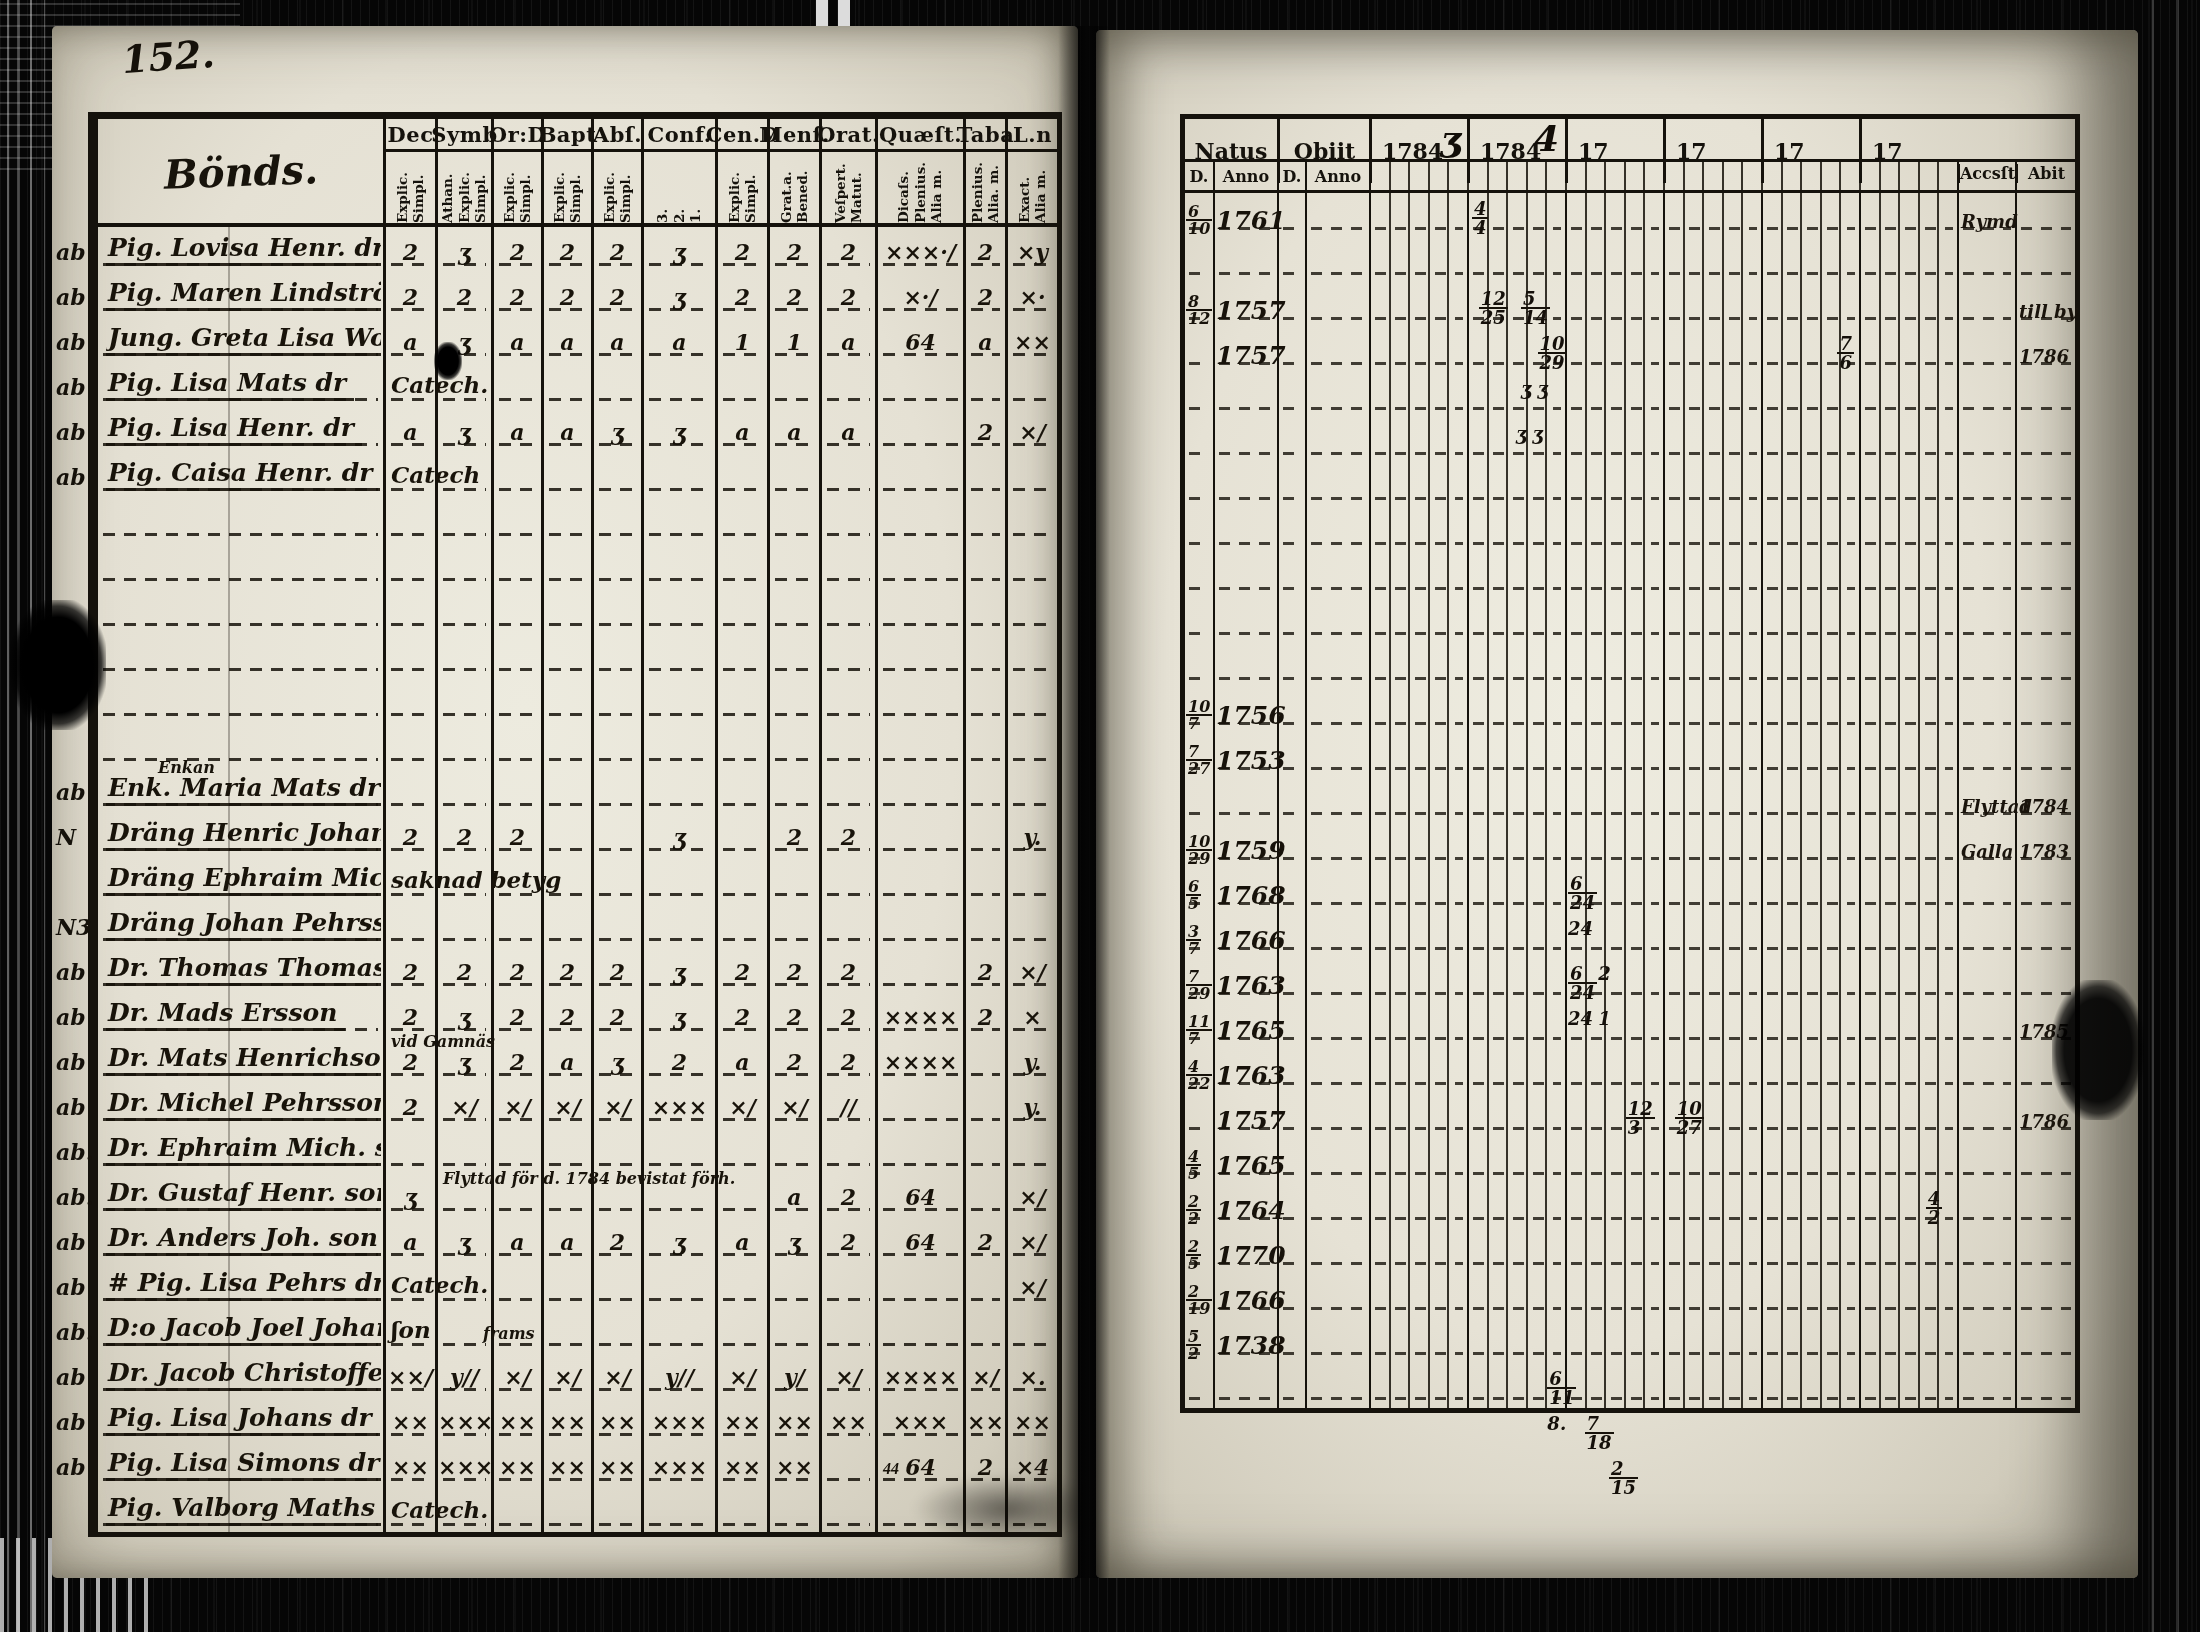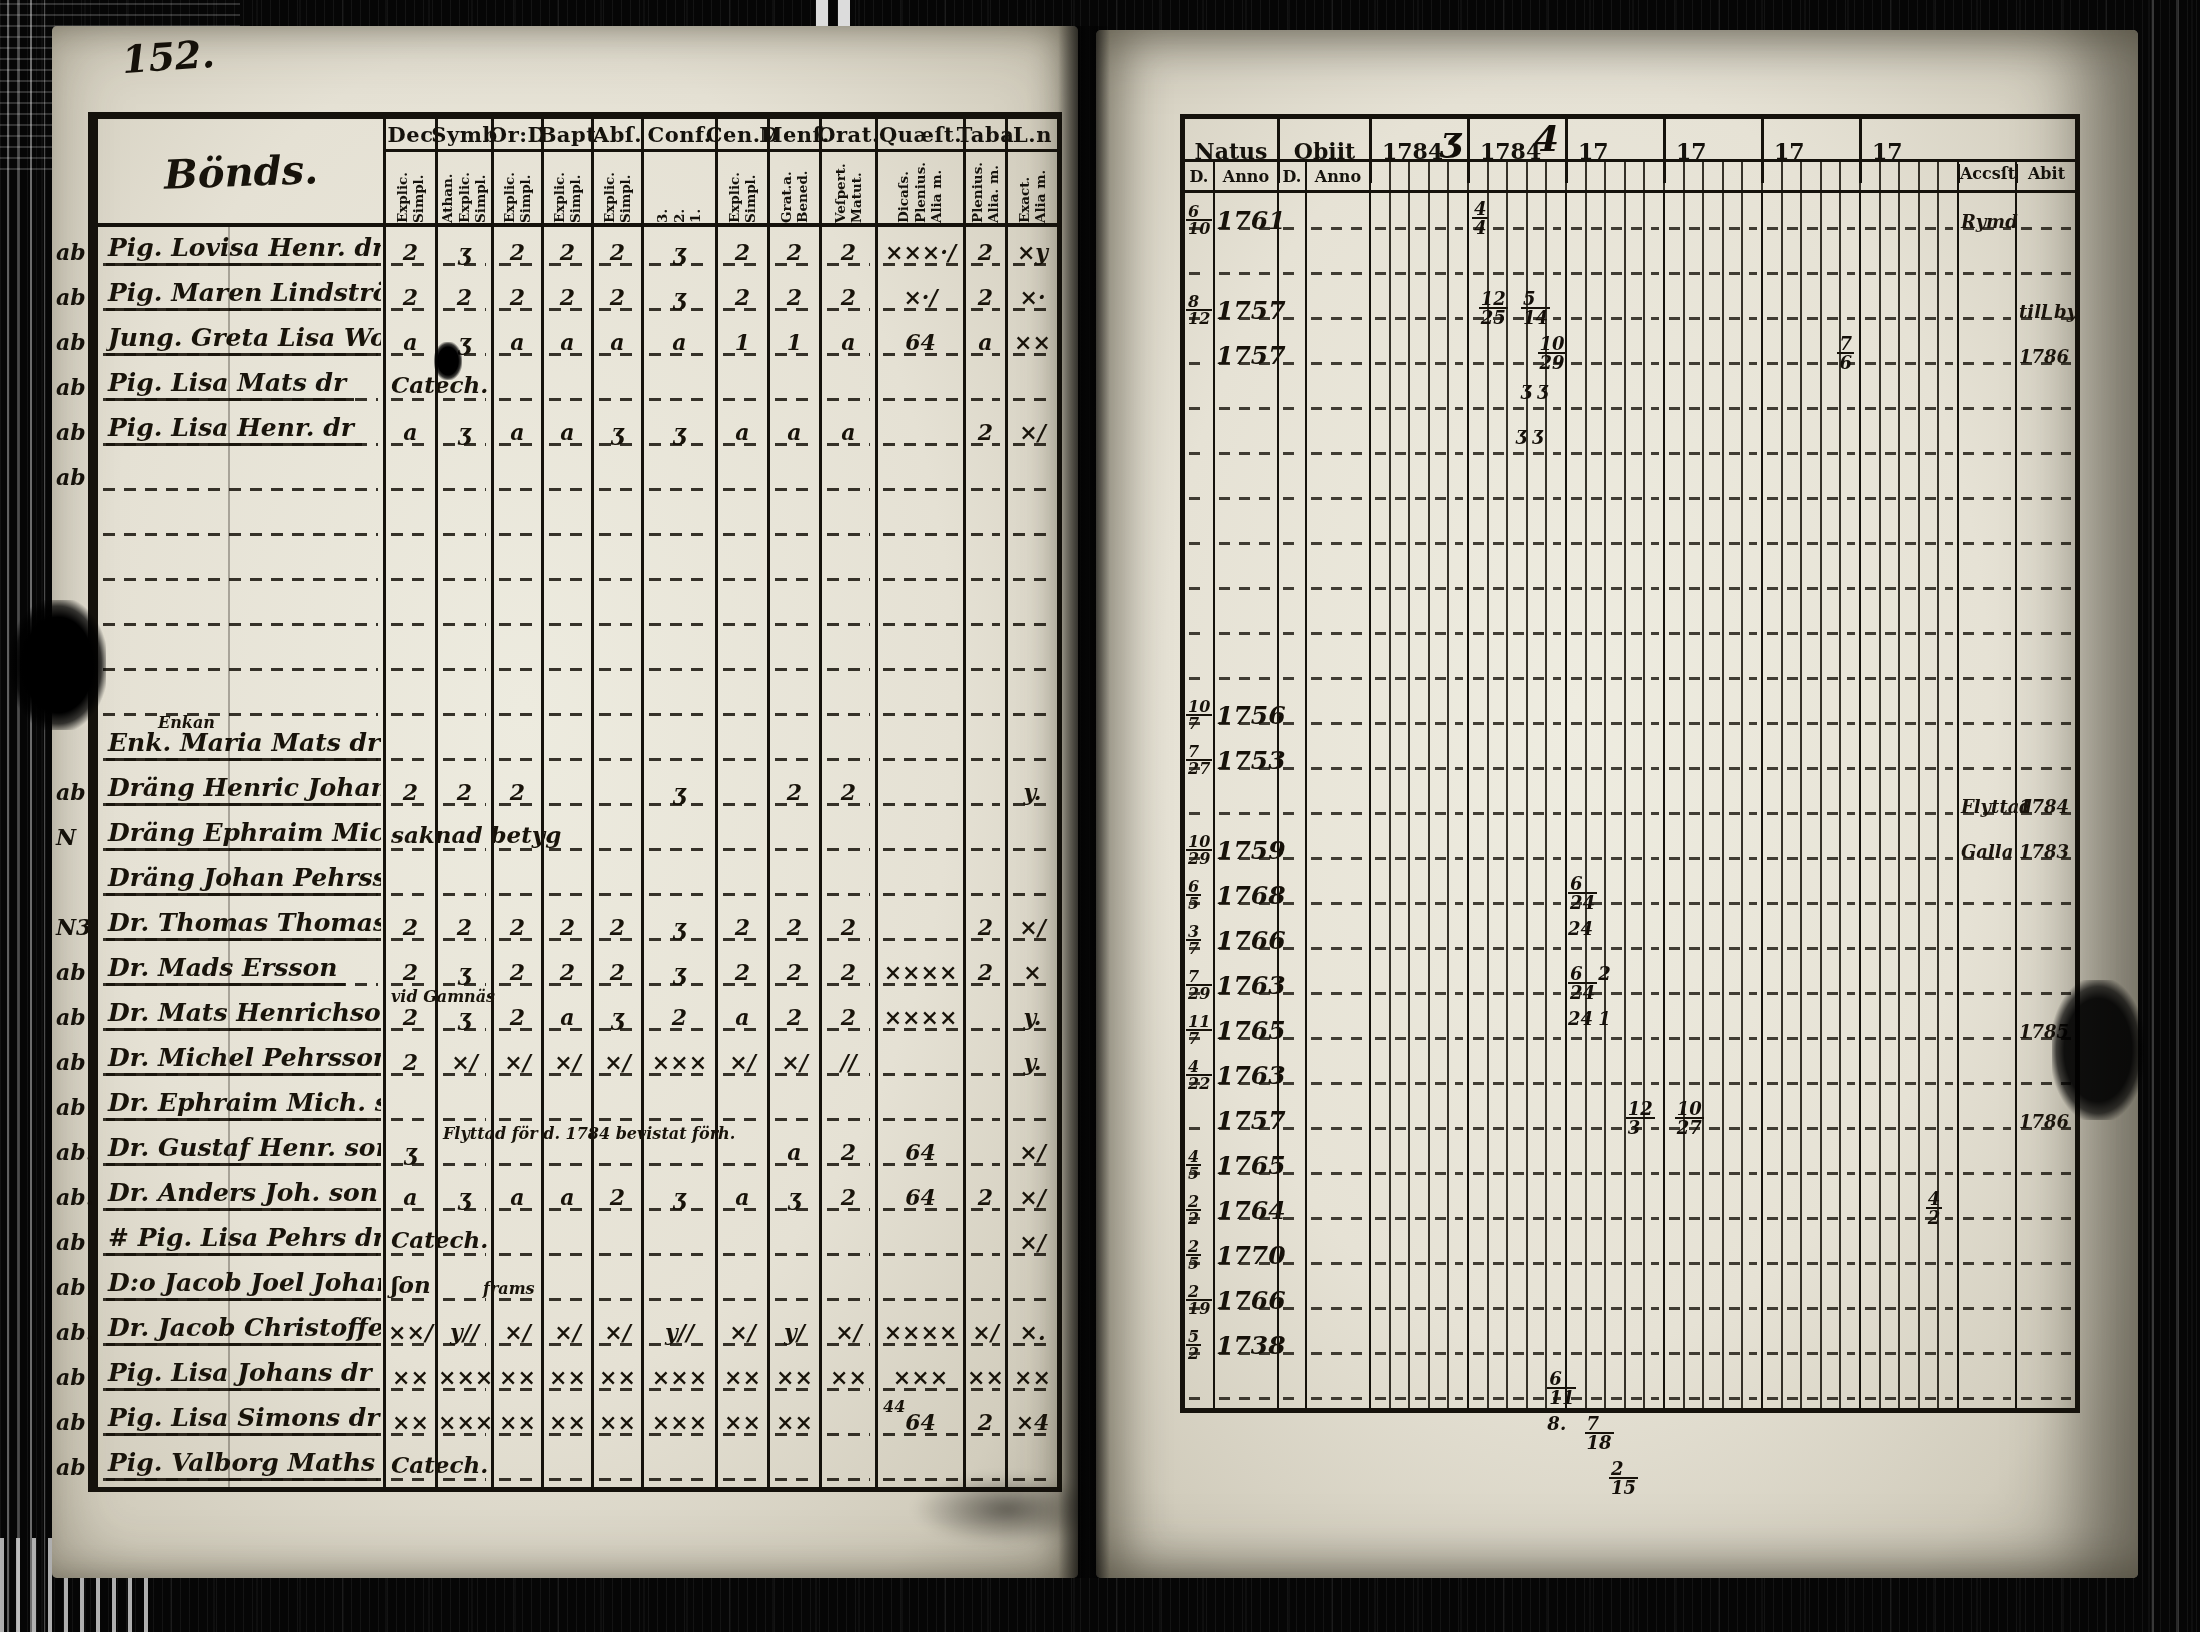--- a/index.html
+++ b/index.html
@@ -393,20 +393,38 @@
             </div>
             <div class="lcell"></div>
             <div class="lcell">
               <span class="mk">2</span>
             </div>
             <div class="lcell">
               <span class="mk">×/</span>
             </div>
           </div>
           <div class="lrow">
+            <div class="lcell name">
+              <span class="nm">Pig. Caisa Henr. dr</span>
+            </div>
+            <div class="lcell"></div>
+            <div class="lcell"></div>
+            <div class="lcell"></div>
+            <div class="lcell"></div>
+            <div class="lcell"></div>
+            <div class="lcell"></div>
+            <div class="lcell"></div>
+            <div class="lcell"></div>
+            <div class="lcell"></div>
+            <div class="lcell"></div>
+            <div class="lcell"></div>
+            <div class="lcell"></div>
+            <span class="lnote" style="left: 293px;">Catech</span>
+          </div>
+          <div class="lrow">
             <div class="lcell name"></div>
             <div class="lcell"></div>
             <div class="lcell"></div>
             <div class="lcell"></div>
             <div class="lcell"></div>
             <div class="lcell"></div>
             <div class="lcell"></div>
             <div class="lcell"></div>
             <div class="lcell"></div>
             <div class="lcell"></div>
@@ -968,21 +986,21 @@
             <div class="lcell"></div>
             <div class="lcell">
               <span class="mk">64</span>
             </div>
             <div class="lcell">
               <span class="mk">2</span>
             </div>
             <div class="lcell">
               <span class="mk">×4</span>
             </div>
-            <span class="lnote small" style="left: 785px; bottom: 26px;">44</span>
+            <span class="lnote small" style="left: 785px; bottom: 9px; font-family: Liberation Serif, serif;">44</span>
           </div>
           <div class="lrow">
             <div class="lcell name">
               <span class="nm">Pig. Valborg Maths dr</span>
             </div>
             <div class="lcell"></div>
             <div class="lcell"></div>
             <div class="lcell"></div>
             <div class="lcell"></div>
             <div class="lcell"></div>

